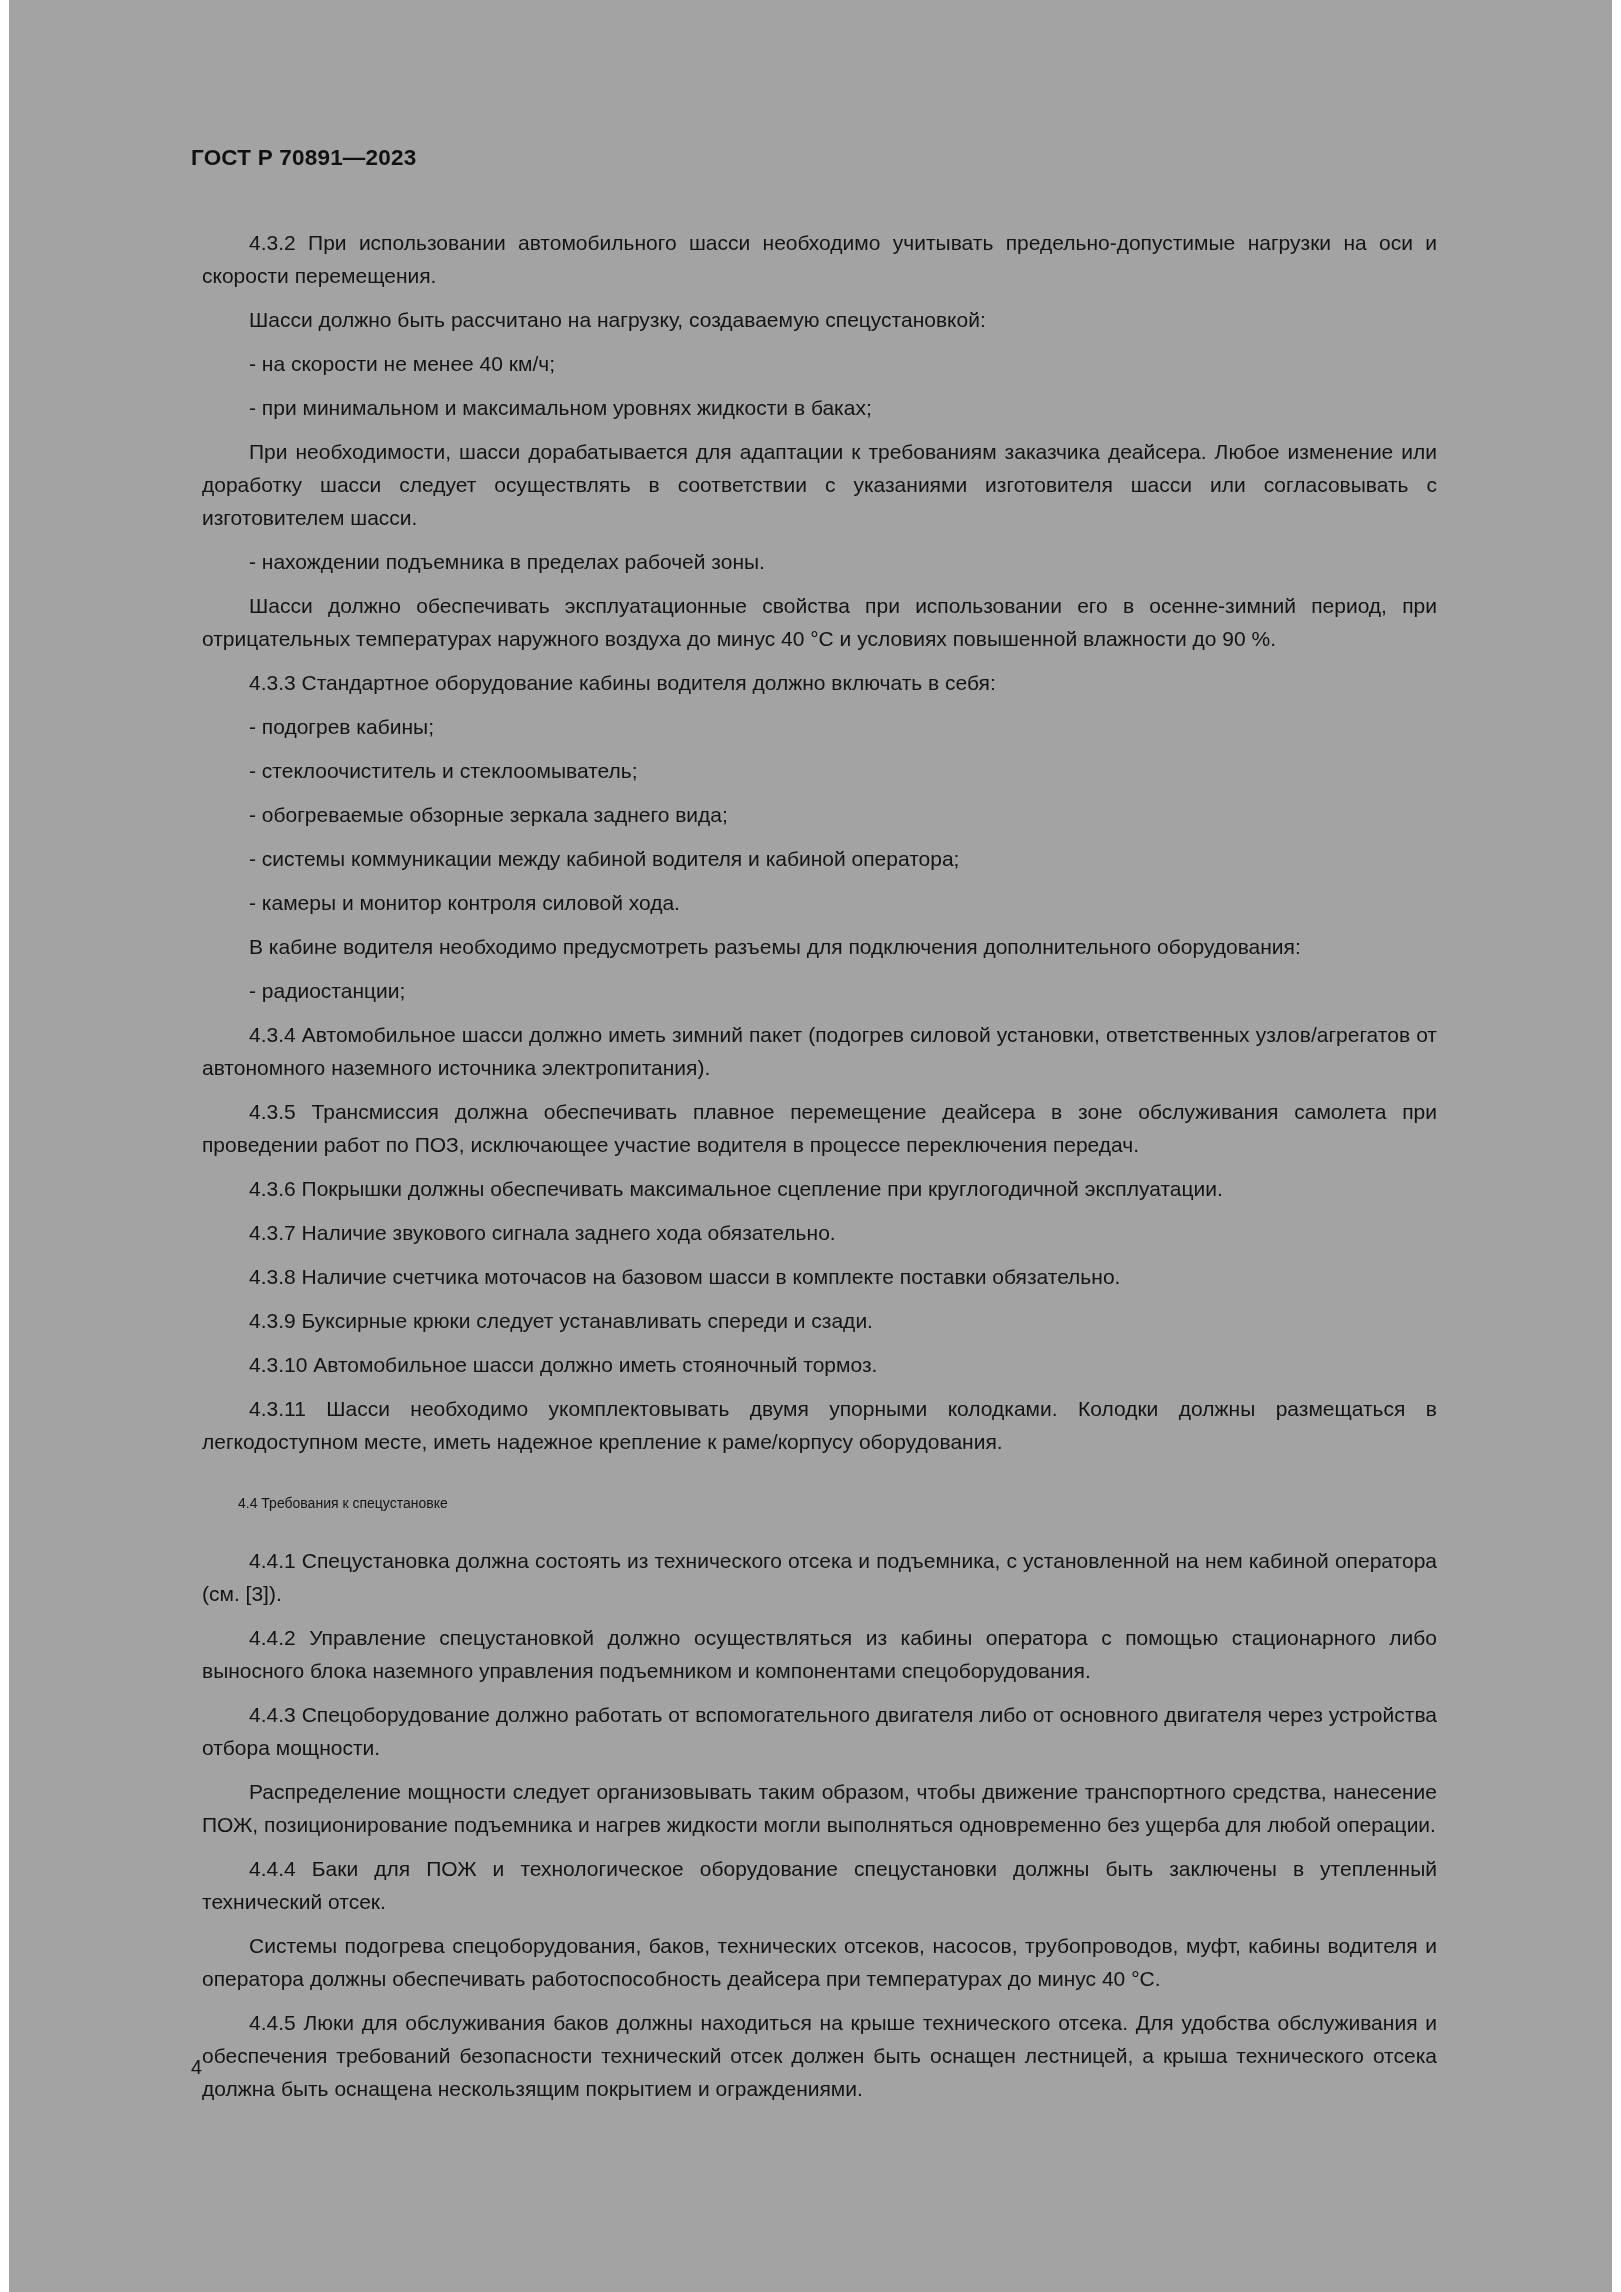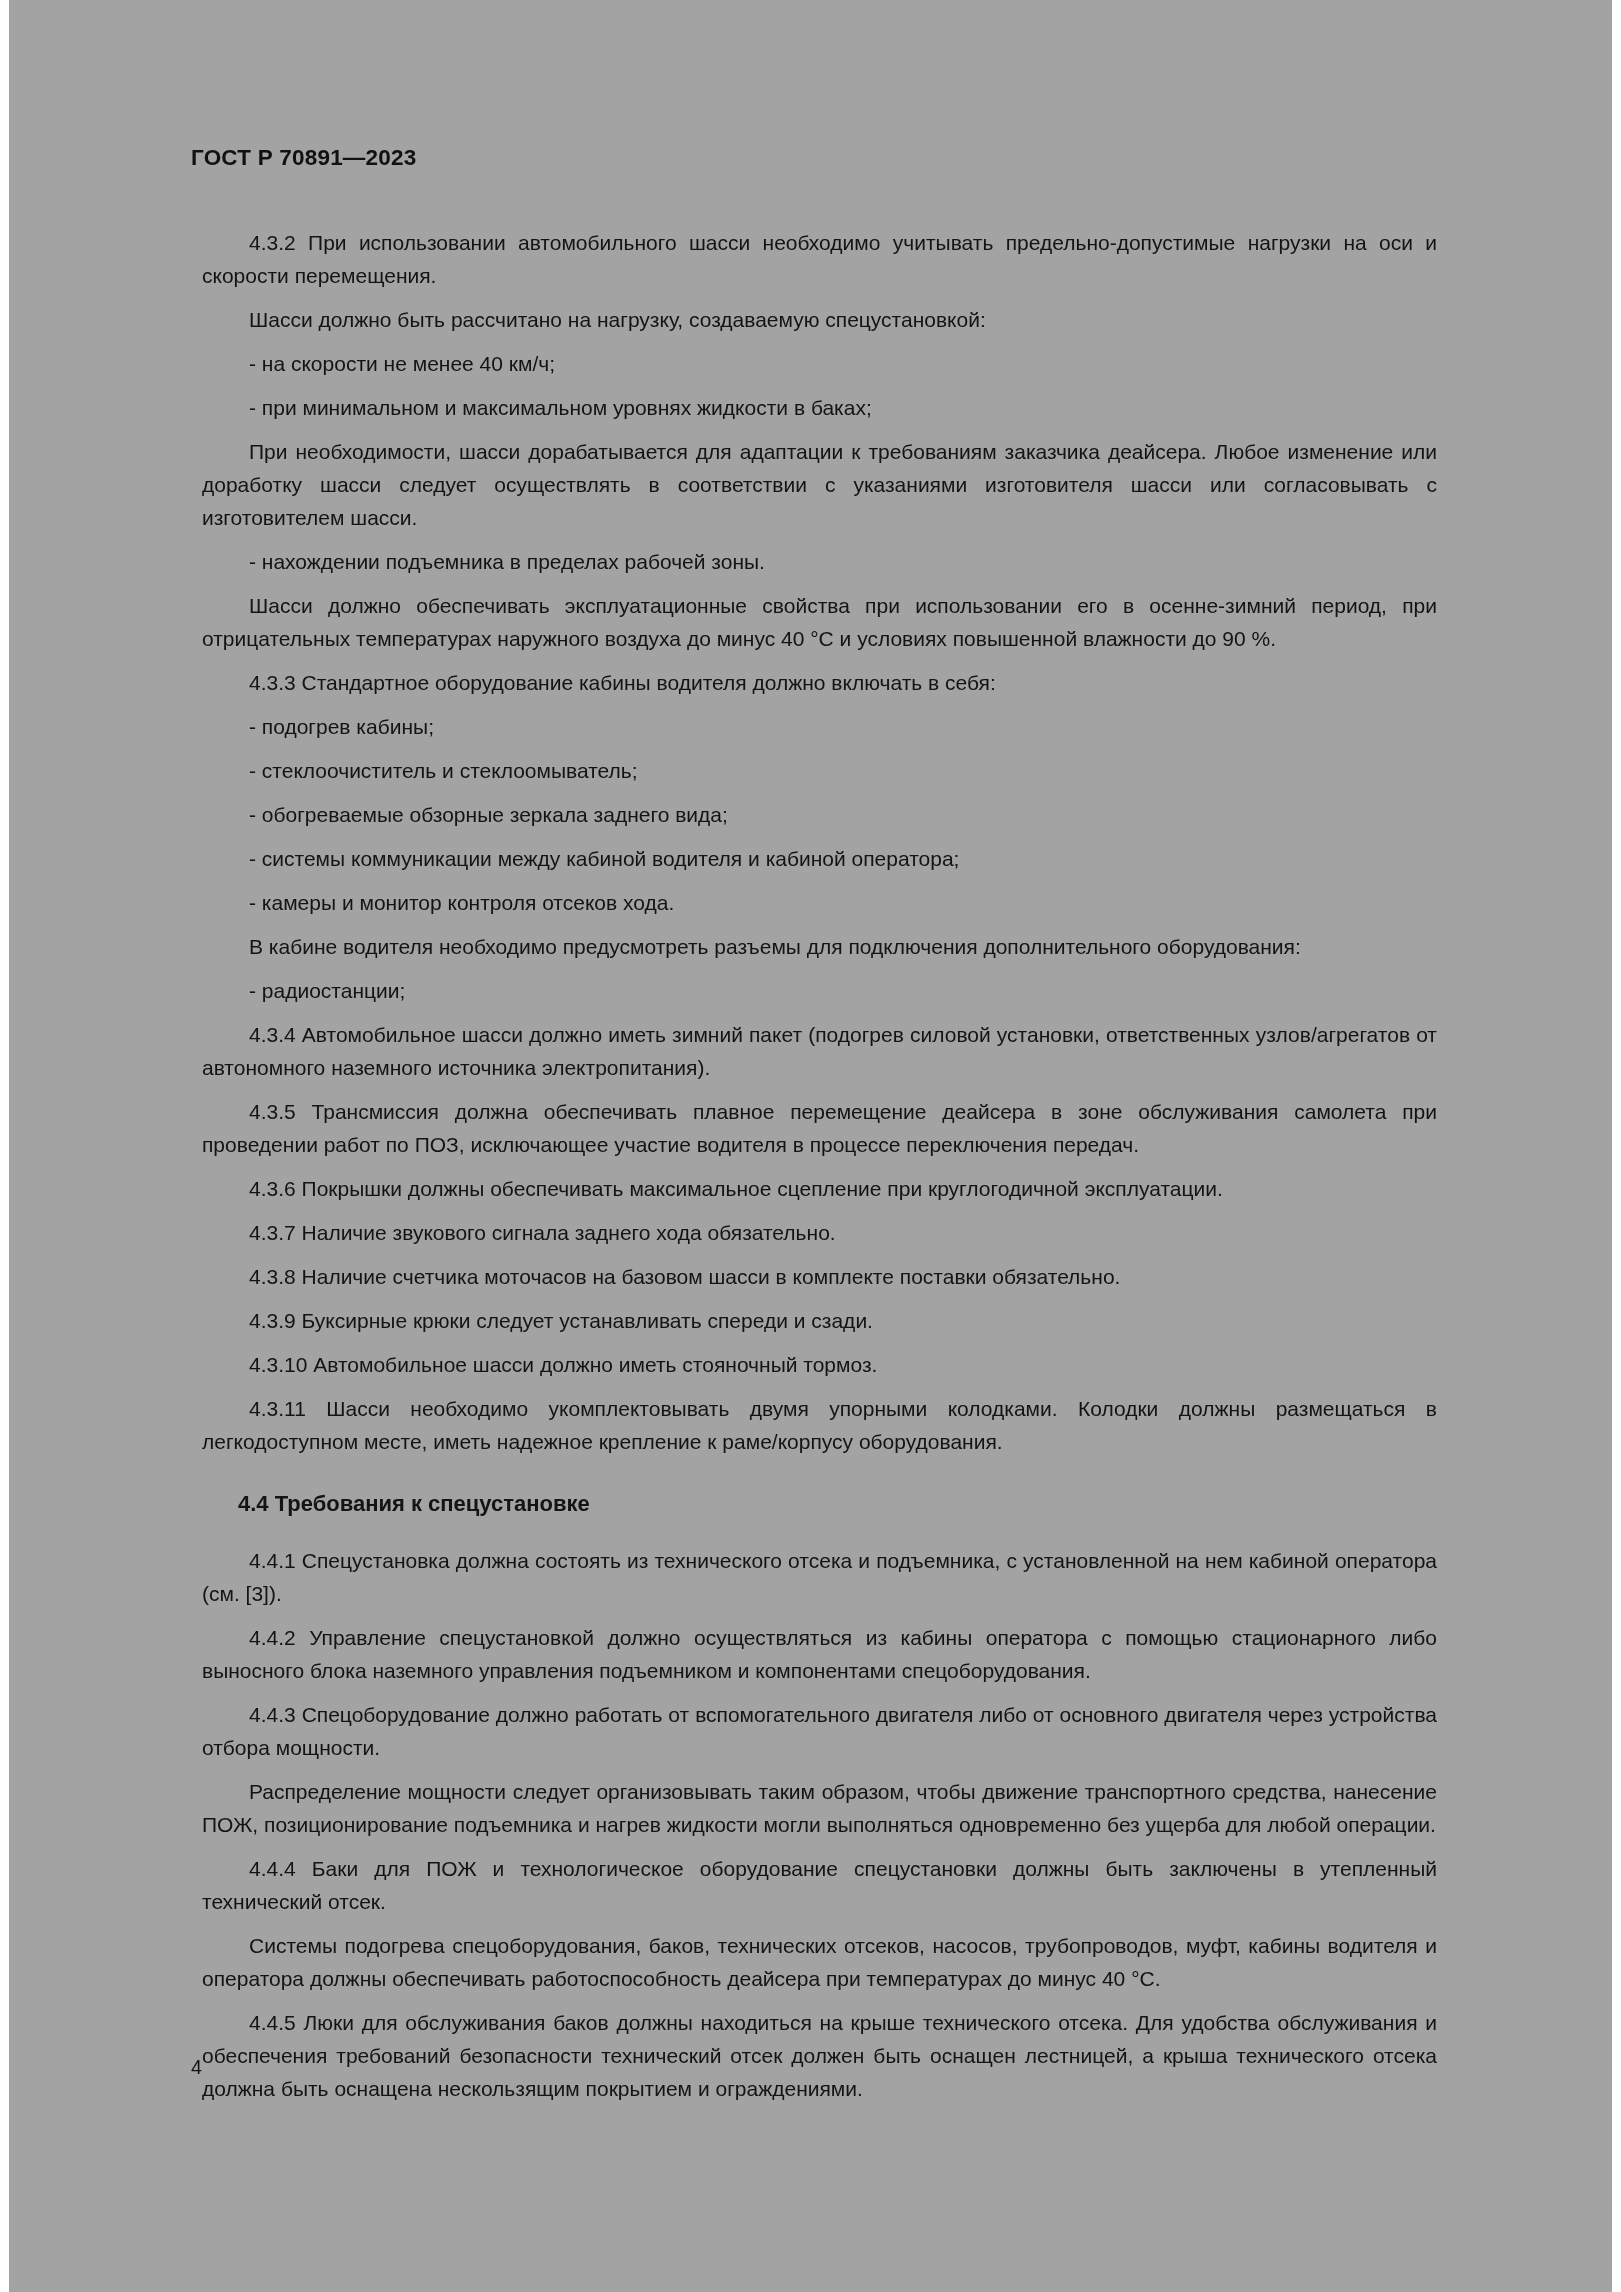--- a/index.html
+++ b/index.html
@@ -41,22 +41,22 @@
   .p {
     margin: 11px;
     text-indent: 47px;
   }
   .p.dash {
     text-indent: 47px;
   }
   .section-head {
     margin: 29px 0 23.5px 0;
     text-indent: 47px;
-    font-weight: bold;
-    font-size: 22px;
+    font-weight: normal;
+    font-size: 14px;
   }
   .page-number {
     position: absolute;
     left: 182px;
     top: 2056px;
     font-size: 19.6px;
     color: #141414;
   }
 </style>
 </head>
@@ -75,21 +75,21 @@
       <p class="p dash">- на скорости не менее 40 км/ч;</p>
       <p class="p dash">- при минимальном и максимальном уровнях жидкости в баках;</p>
       <p class="p">При необходимости, шасси дорабатывается для адаптации к требованиям заказчика деайсера. Любое изменение или доработку шасси следует осуществлять в соответствии с указаниями изготовителя шасси или согласовывать с изготовителем шасси.</p>
       <p class="p dash">- нахождении подъемника в пределах рабочей зоны.</p>
       <p class="p">Шасси должно обеспечивать эксплуатационные свойства при использовании его в осенне-зимний период, при отрицательных температурах наружного воздуха до минус 40 °C и условиях повышенной влажности до 90 %.</p>
       <p class="p">4.3.3 Стандартное оборудование кабины водителя должно включать в себя:</p>
       <p class="p dash">- подогрев кабины;</p>
       <p class="p dash">- стеклоочиститель и стеклоомыватель;</p>
       <p class="p dash">- обогреваемые обзорные зеркала заднего вида;</p>
       <p class="p dash">- системы коммуникации между кабиной водителя и кабиной оператора;</p>
-      <p class="p dash">- камеры и монитор контроля отсеков хода.</p>
+      <p class="p dash">- камеры и монитор контроля силовой хода.</p>
       <p class="p">В кабине водителя необходимо предусмотреть разъемы для подключения дополнительного оборудования:</p>
       <p class="p dash">- радиостанции;</p>
       <p class="p">4.3.4 Автомобильное шасси должно иметь зимний пакет (подогрев силовой установки, ответственных узлов/агрегатов от автономного наземного источника электропитания).</p>
       <p class="p">4.3.5 Трансмиссия должна обеспечивать плавное перемещение деайсера в зоне обслуживания самолета при проведении работ по ПОЗ, исключающее участие водителя в процессе переключения передач.</p>
       <p class="p">4.3.6 Покрышки должны обеспечивать максимальное сцепление при круглогодичной эксплуатации.</p>
       <p class="p">4.3.7 Наличие звукового сигнала заднего хода обязательно.</p>
       <p class="p">4.3.8 Наличие счетчика моточасов на базовом шасси в комплекте поставки обязательно.</p>
       <p class="p">4.3.9 Буксирные крюки следует устанавливать спереди и сзади.</p>
       <p class="p">4.3.10 Автомобильное шасси должно иметь стояночный тормоз.</p>
       <p class="p">4.3.11 Шасси необходимо укомплектовывать двумя упорными колодками. Колодки должны размещаться в легкодоступном месте, иметь надежное крепление к раме/корпусу оборудования.</p>

